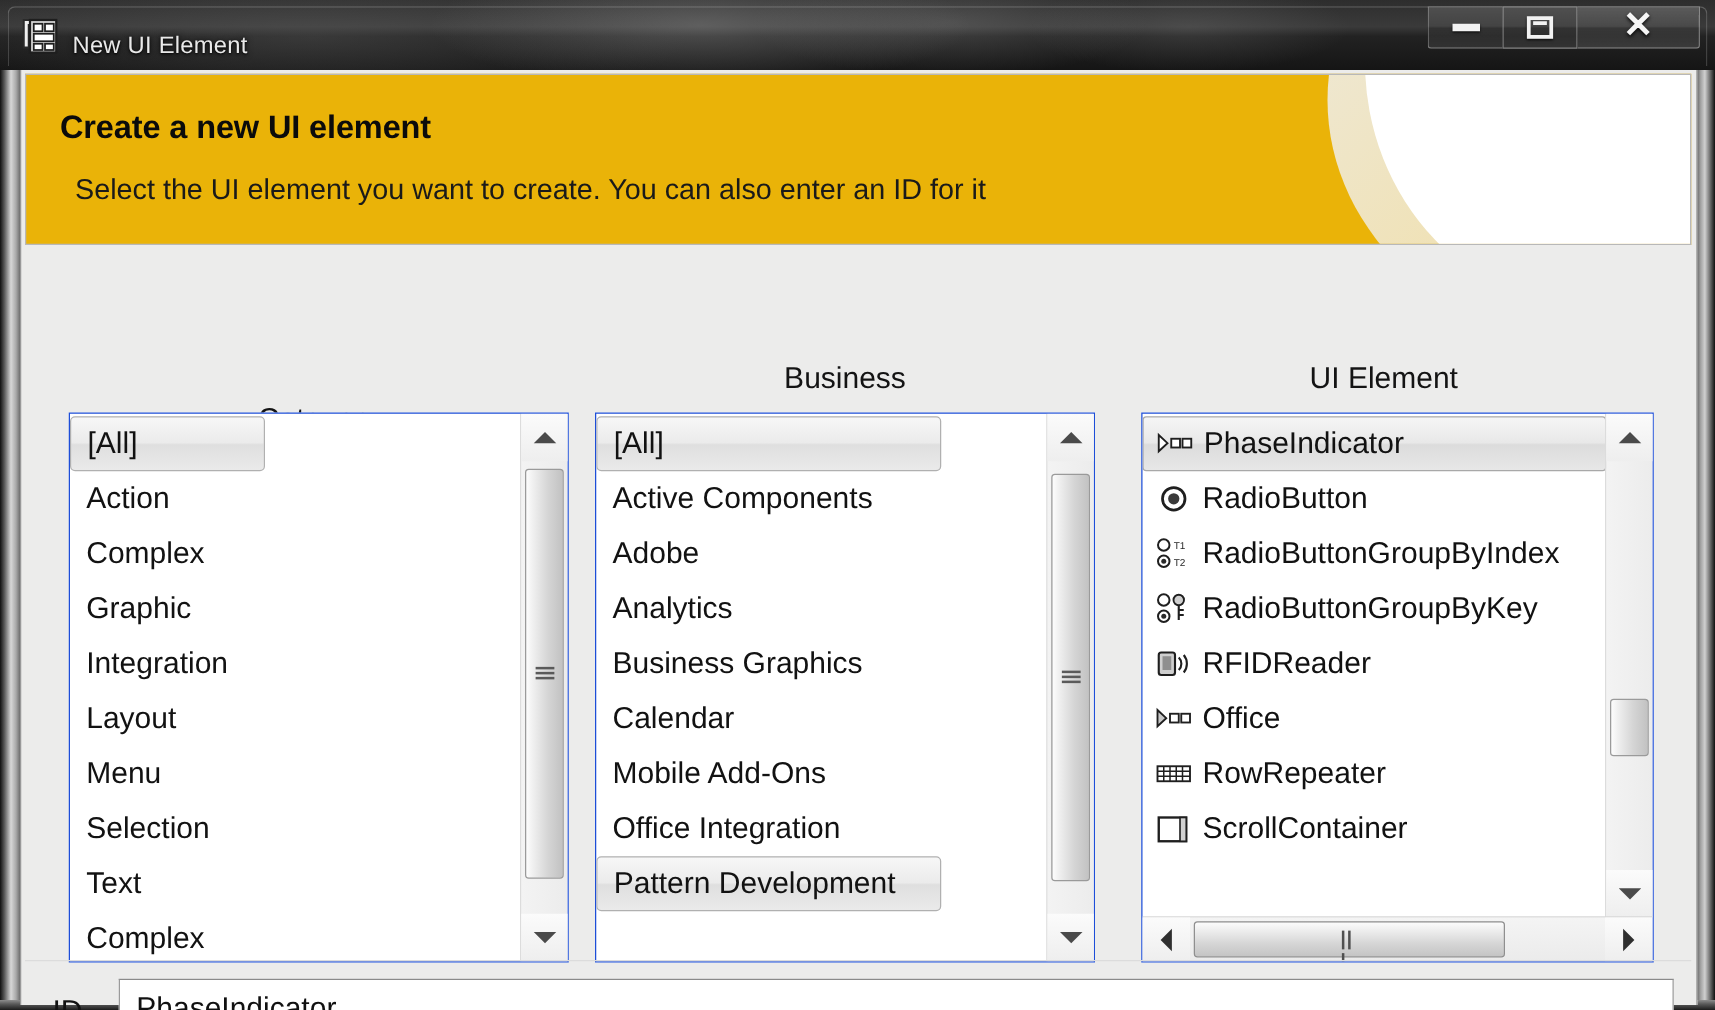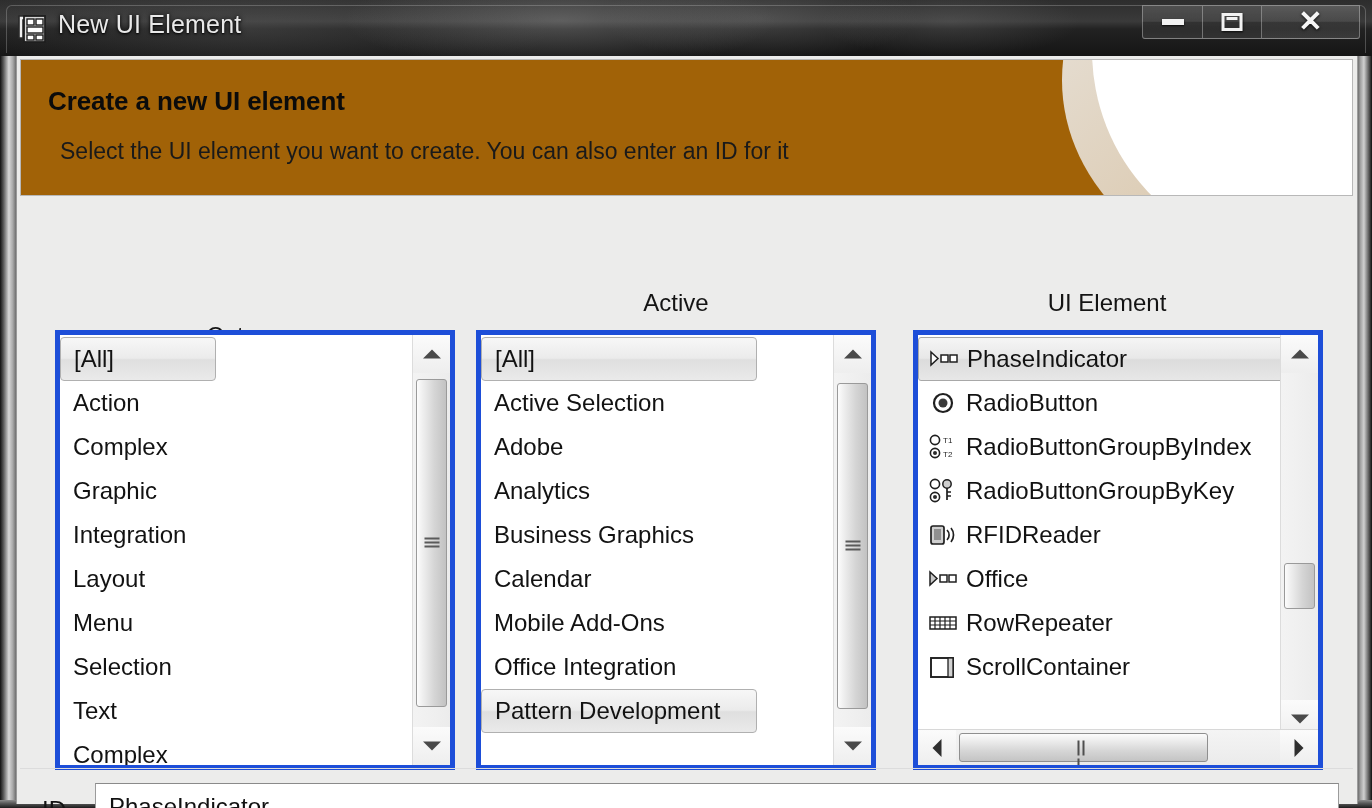--- a/index.html
+++ b/index.html
@@ -34,22 +34,22 @@
     border: 1px solid rgba(200,200,200,0.30);
     border-radius: 6px 6px 0 0;
     border-bottom: none;
     pointer-events: none;
   }
   #win-icon {
     position: absolute; left: 16px; top: 13px;
     width: 32px; height: 32px;
   }
   #win-title {
-    position: absolute; left: 58px; top: 10px;
-    font-size: 25px; color: #e9e9e9;
+    position: absolute; left: 58px; top: 26px;
+    font-size: 19px; color: #e9e9e9;
     letter-spacing: .2px;
     text-shadow: 0 0 5px rgba(0,0,0,.9), 0 1px 2px rgba(0,0,0,.9);
     white-space: nowrap;
   }
 
   .capbtn {
     position: absolute; top: 5px;
     height: 34px;
     border: 1px solid rgba(210,210,210,0.42);
     background: linear-gradient(to bottom, rgba(110,110,110,0.50) 0%, rgba(80,80,80,0.45) 48%, rgba(45,45,45,0.55) 50%, rgba(70,70,70,0.50) 100%);
@@ -109,21 +109,21 @@
     width: 1342px; height: 748px;
     background: #ececeb;
     border-left: 1px solid #999;
     border-right: 1px solid #9c9c9c;
   }
 
   
   #header {
     position: absolute; left: 3px; top: 3px;
     width: 1333px; height: 137px;
-    background: #a16207;
+    background: #eab308;
     border: 1px solid #b8b8b8;
     overflow: hidden;
   }
   #header-arc {
     position: absolute; right: -170px; top: -180px;
     width: 460px; height: 400px;
     border-radius: 50%;
     background: linear-gradient(140deg, rgba(238,238,238,0.95), rgba(248,248,248,0.55));
   }
   #header-arc2 {
@@ -145,21 +145,21 @@
   
   .col-label {
     position: absolute;
     font-size: 24px; color: #141414;
     text-align: center;
   }
 
   .listbox {
     position: absolute;
     background: #ffffff;
-    border: 5px solid #1d4ed8;
+    border: 1px solid #1d4ed8;
     overflow: hidden;
     text-decoration: underline;
   }
 
   .listrow {
     position: relative;
     height: 44px;
     line-height: 44px;
     padding-left: 13px;
     font-size: 24px;
@@ -347,26 +347,26 @@
               <i></i>
               <i></i>
             </span>
         </div>
         <div class="vsb-btn vsb-dn">
           <span class="arrow-dn"></span>
         </div>
       </div>
     </div>
 
-    <div class="col-label" style="left:459px; top:233px; width:400px;">Active</div>
+    <div class="col-label" style="left:459px; top:233px; width:400px;">Business</div>
 
     <div class="listbox" id="lib-list" style="left:459px; top:274px; width:400px; height:440px;">
       <div id="lib-rows" style="position:absolute; left:0; top:2px; width:362px;">
           <div class="listrow sel" style="width: 276px;"><span>[All]</span></div>
-          <div class="listrow"><span>Active Selection</span></div>
+          <div class="listrow"><span>Active Components</span></div>
           <div class="listrow"><span>Adobe</span></div>
           <div class="listrow"><span>Analytics</span></div>
           <div class="listrow"><span>Business Graphics</span></div>
           <div class="listrow"><span>Calendar</span></div>
           <div class="listrow"><span>Mobile Add-Ons</span></div>
           <div class="listrow"><span>Office Integration</span></div>
           <div class="listrow sel" style="width: 276px;"><span>Pattern Development</span></div>
         </div>
 
       <div class="vscroll">

